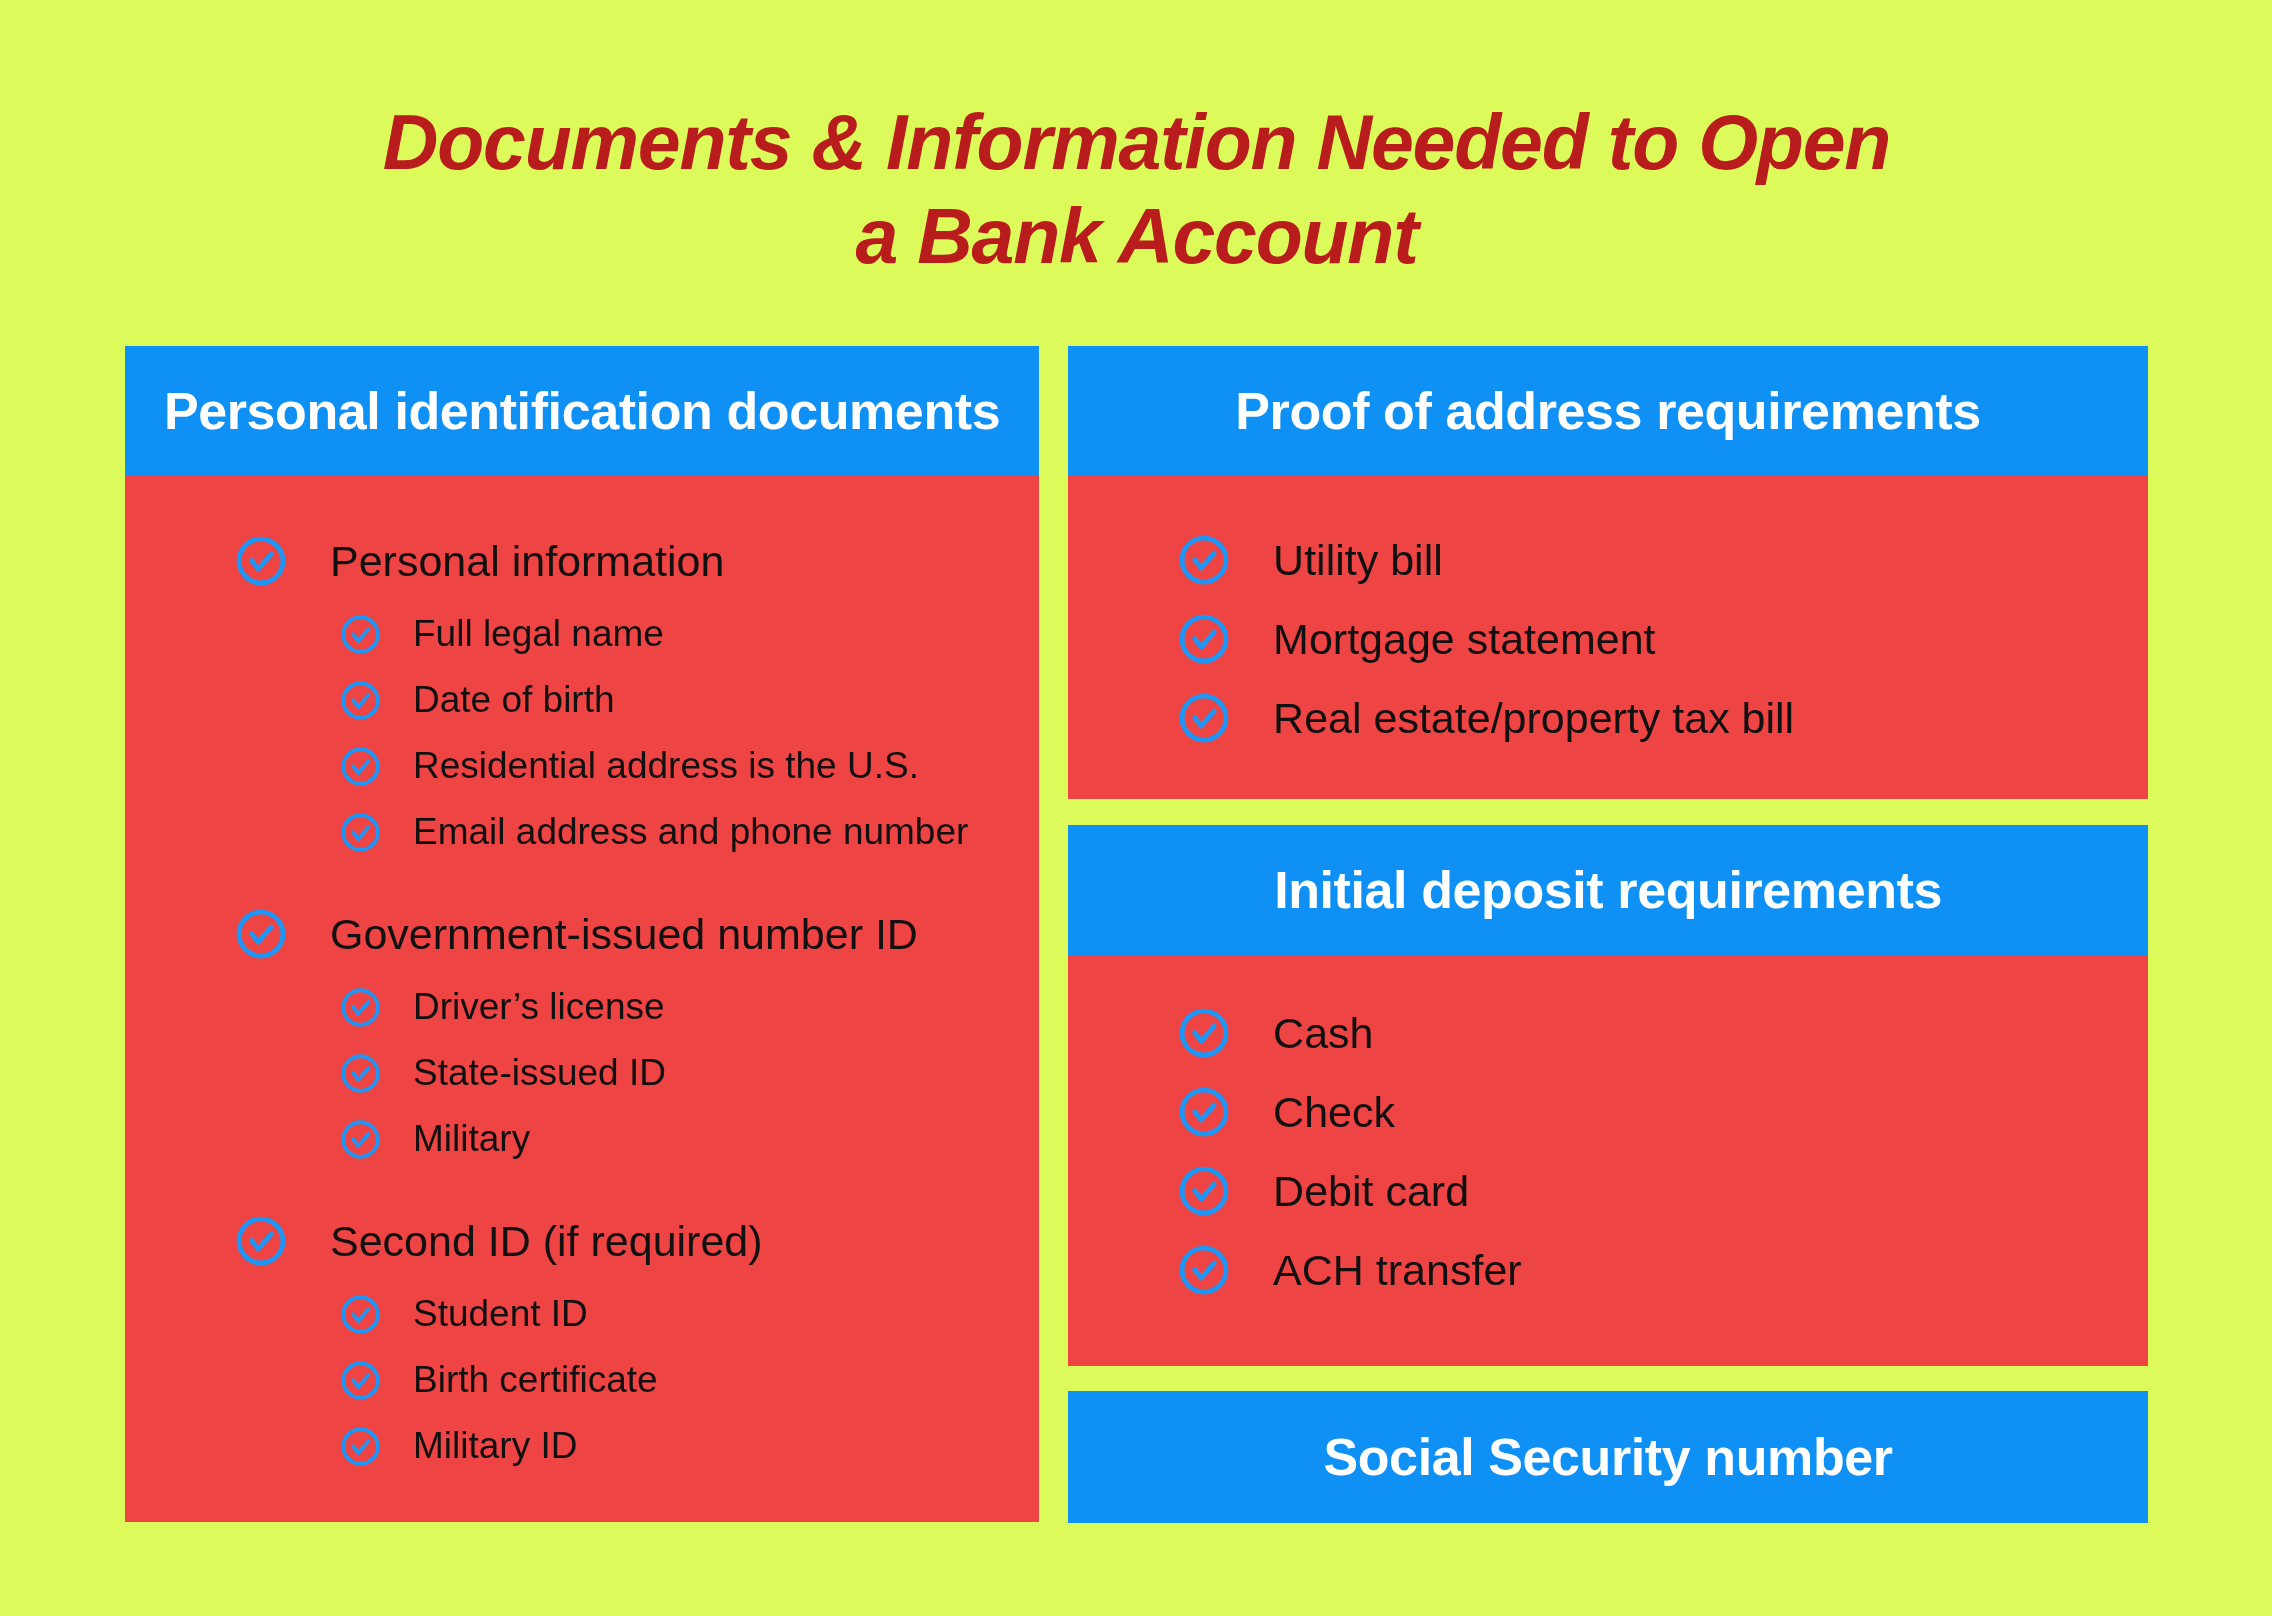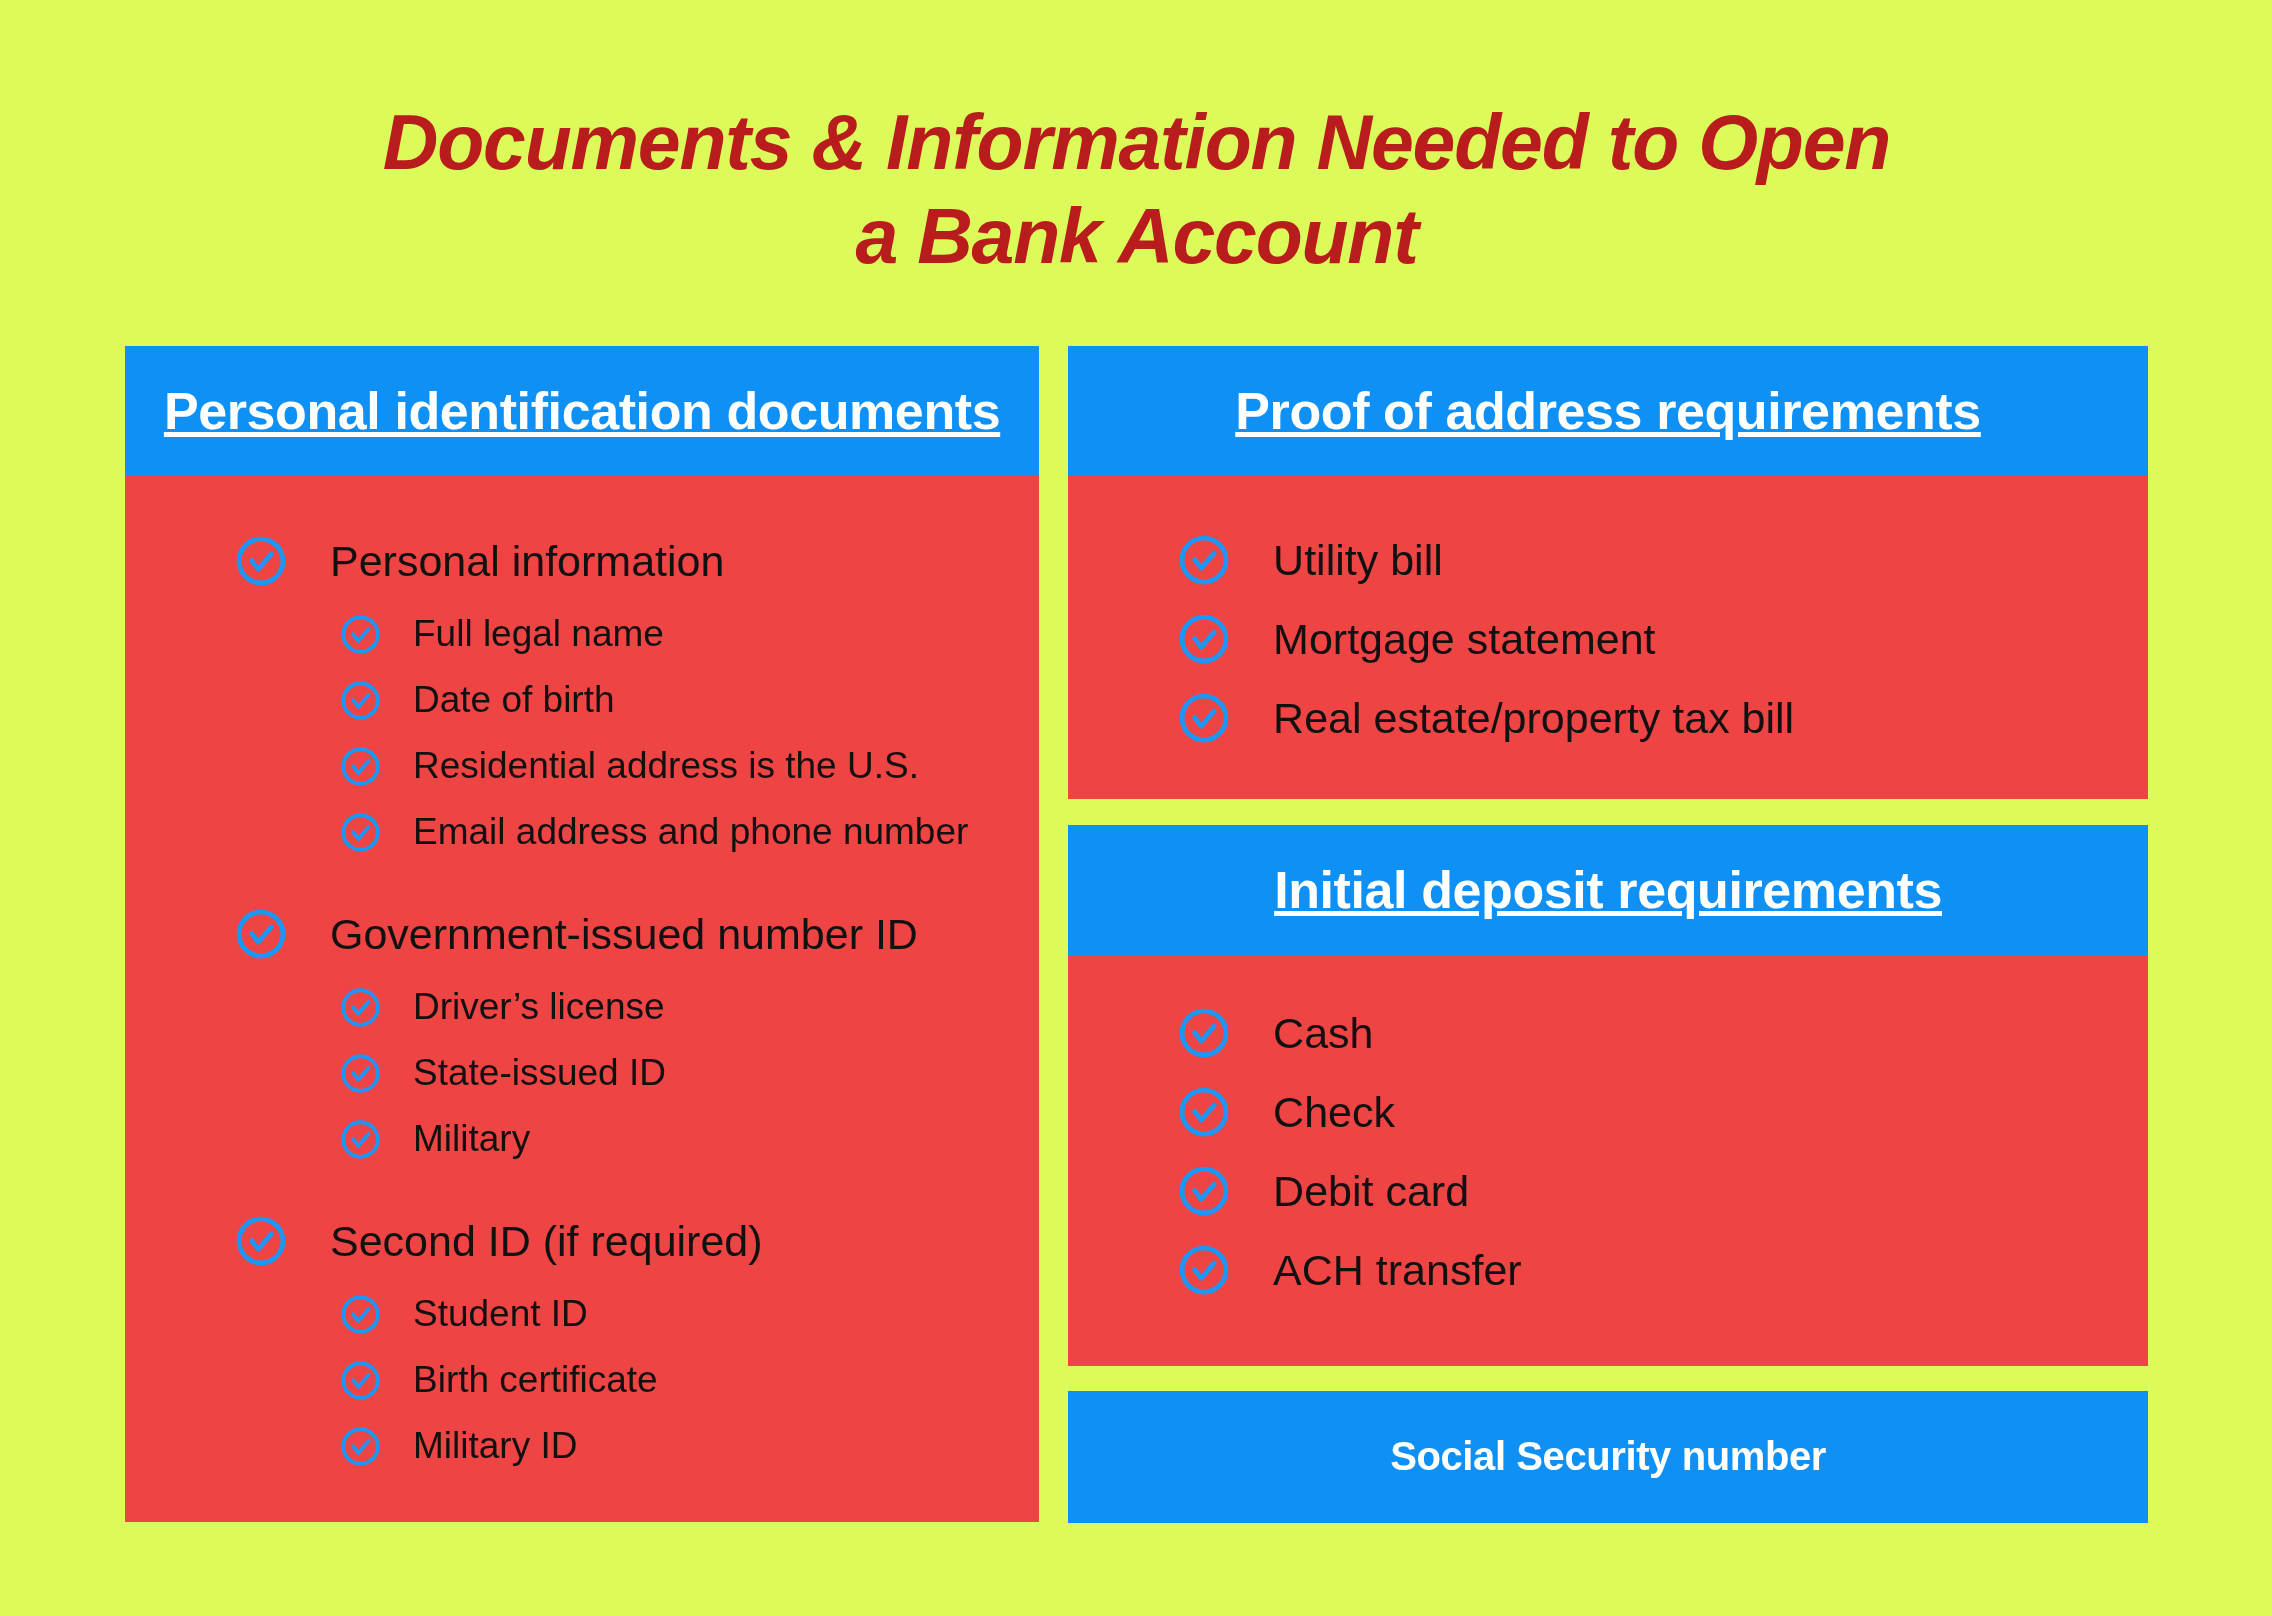--- a/index.html
+++ b/index.html
@@ -32,36 +32,35 @@
   .card-header {
     background: #0E90F5;
     height: 130px;
     display: flex;
     align-items: center;
     justify-content: center;
     color: #ffffff;
     font-size: 52px;
     font-weight: 700;
     letter-spacing: -0.4px;
-    text-decoration: underline;
   }
   .card-body { background: #ef4444; box-sizing: border-box; }
   .left-body { height: 1046px; padding-top: 59px; }
   .proof-body { height: 323px; padding-top: 58px; }
   .deposit-body { height: 411px; padding-top: 52px; }
   .gap33 { height: 26px; }
   .gap31 { height: 24.5px; }
   .banner {
     background: #0E90F5;
     height: 132px;
     display: flex;
     align-items: center;
     justify-content: center;
     color: #ffffff;
-    font-size: 40px;
+    font-size: 52px;
     font-weight: 700;
     letter-spacing: -0.4px;
   }
   .row {
     display: flex;
     align-items: center;
   }
   .row.l1 { padding-left: 110px; gap: 43px; font-size: 43px; margin-bottom: 26px; }
   .row.l2 { padding-left: 215px; gap: 32px; font-size: 37px; margin-bottom: 24px; }
   .row.flat { padding-left: 110px; gap: 43px; font-size: 43px; margin-bottom: 27px; }

